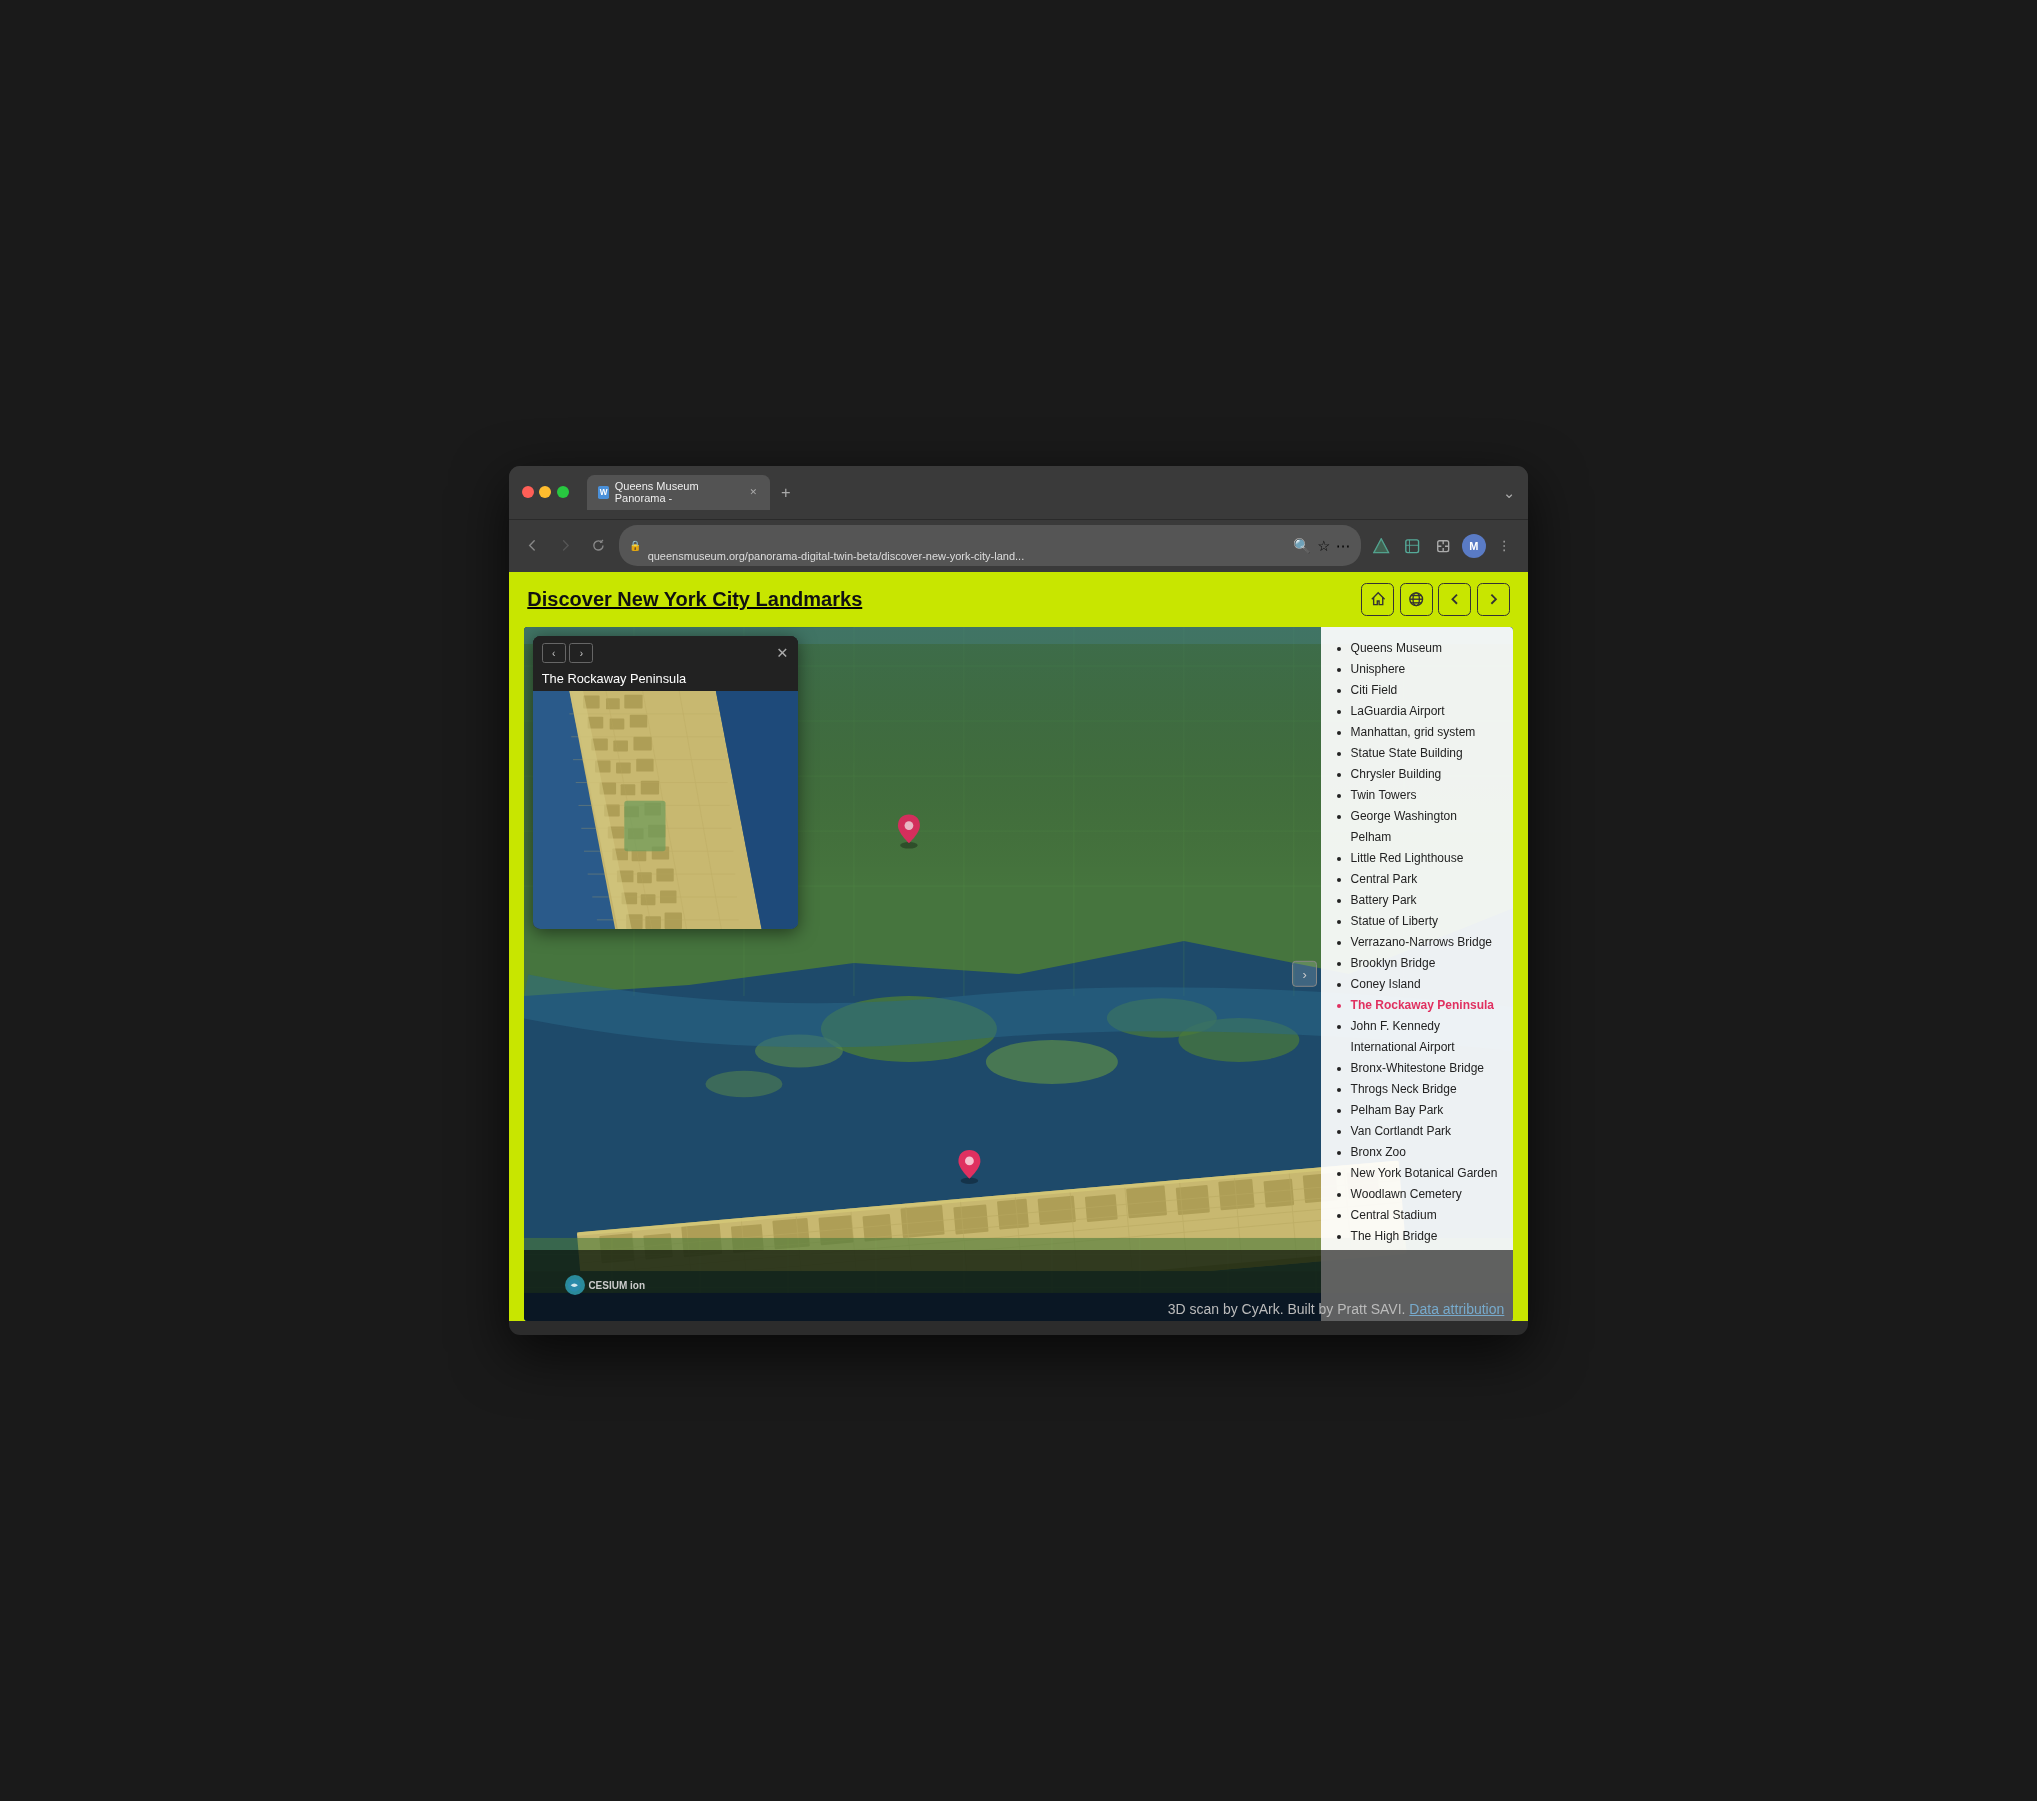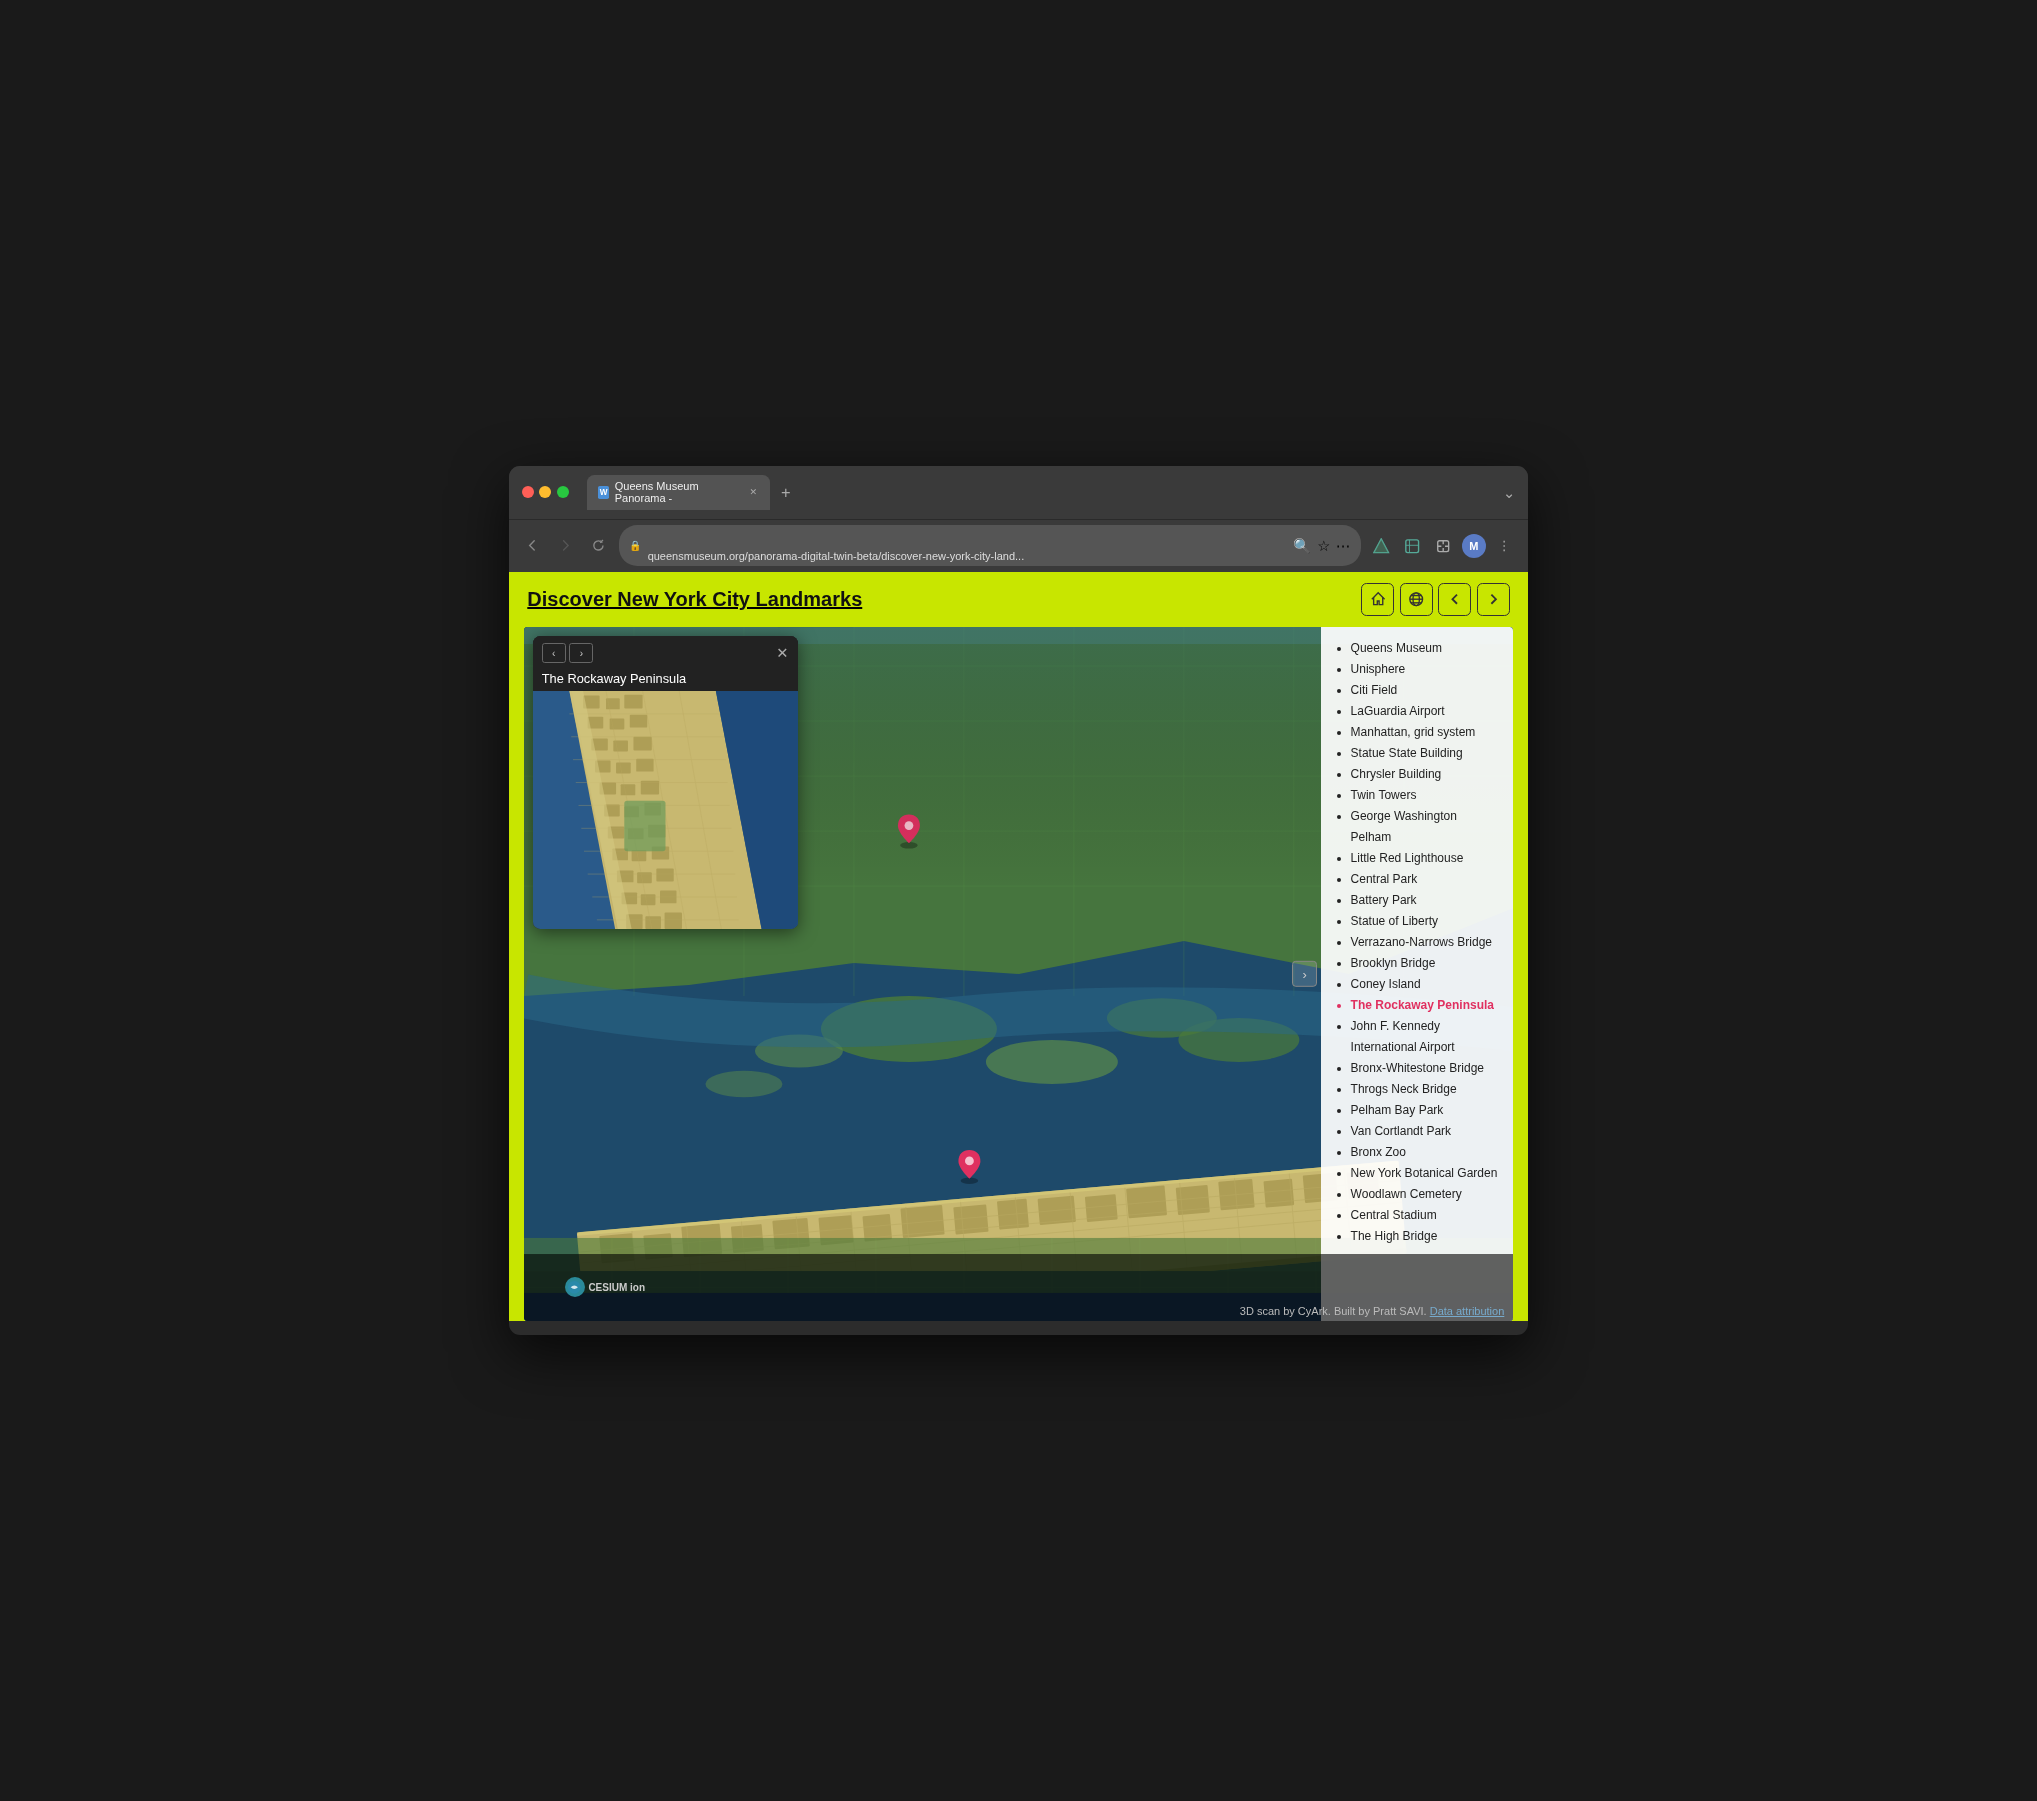--- a/index.html
+++ b/index.html
@@ -349,21 +349,21 @@
       background: #2a8a9a;
       border-radius: 50%;
       display: flex;
       align-items: center;
       justify-content: center;
       font-size: 9.1px;
       color: white;
     }
 
     .attribution-text {
-      font-size: 11px;
+      font-size: 14px;
       color: #bbb;
       margin-top: 48px;
     }
 
     .attribution-link {
       color: #7ac;
       text-decoration: underline;
       cursor: pointer;
     }
 

